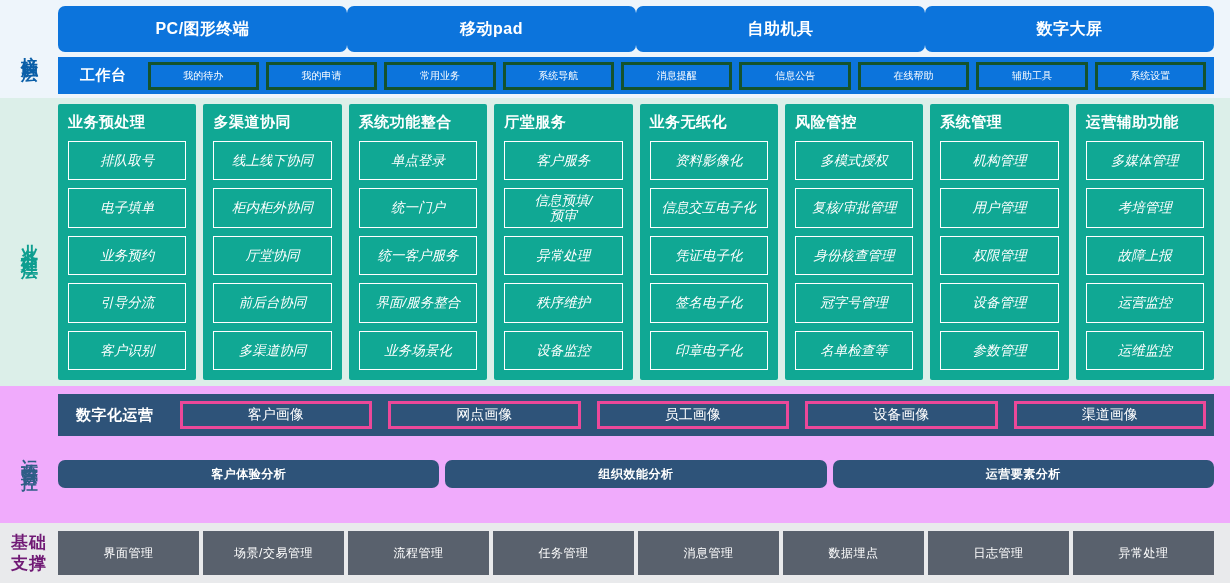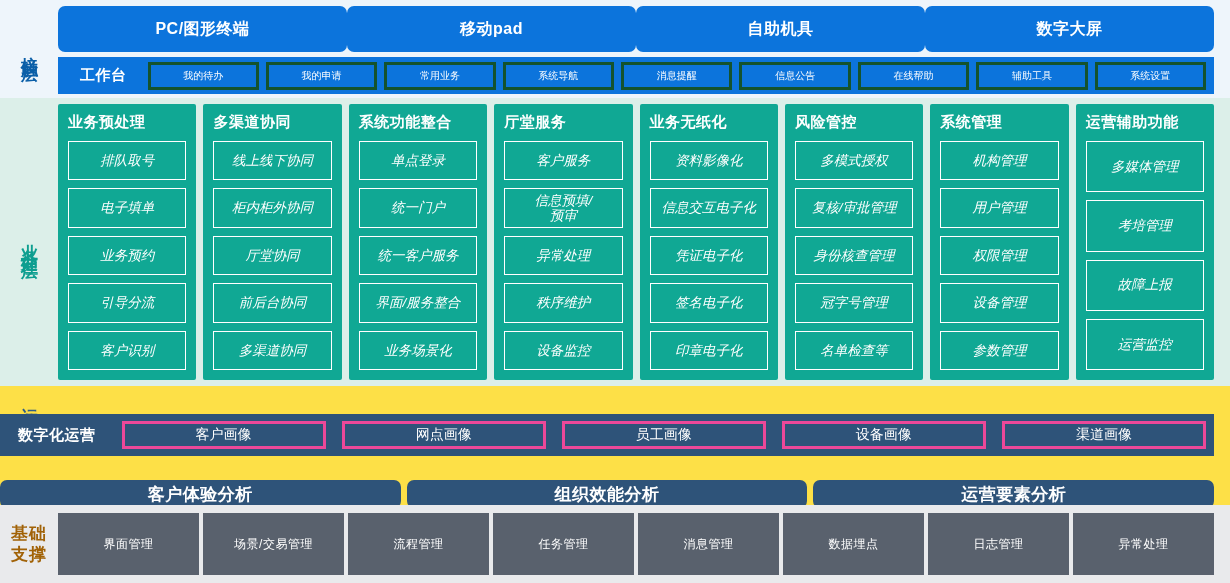--- a/index.html
+++ b/index.html
@@ -165,24 +165,23 @@
     align-items: center;
     justify-content: center;
     text-align: center;
     line-height: 1.15;
     white-space: pre-line;
     padding: 0 2px;
   }
 
   
   #band-ops {
-    background: #fde047;
-    height: 119px;
+    background: #f0abfc;
+    height: 137px;
     padding: 8px 0;
-    flex-direction: column;
   }
   #band-ops .band-label { color: #2f5e86; }
 
   .ops-row1 {
     margin-right: 16px;
     background: #2e5379;
     height: 42px;
     display: flex;
     align-items: center;
     padding: 0 8px;
@@ -213,37 +212,37 @@
     margin-right: 16px;
     height: 44px;
     display: flex;
     gap: 6px;
   }
   .ops-box {
     flex: 1;
     background: #2e5379;
     border-radius: 7px;
     color: #ffffff;
-    font-size: 17px;
+    font-size: 12px;
     font-weight: bold;
     display: flex;
     align-items: center;
     justify-content: center;
     letter-spacing: 0.5px;
     margin-top: 16px;
   }
 
   
   #band-base {
     background: #e9eaec;
     height: 68px;
     padding: 8px 0;
     flex: 1;
   }
-  #band-base .band-label { color: #a16207; font-family: Liberation Serif, serif; }
+  #band-base .band-label { color: #701a75; font-family: Liberation Serif, serif; }
 
   .base-row {
     margin-right: 16px;
     height: 100%;
     display: flex;
     gap: 4px;
   }
   .base-box {
     flex: 1;
     background: #59616d;
@@ -375,20 +374,21 @@
           </div>
         </div>
 
         <div class="biz-col">
           <div class="biz-col-title">运营辅助功能</div>
           <div class="biz-items">
             <div class="biz-item">多媒体管理</div>
             <div class="biz-item">考培管理</div>
             <div class="biz-item">故障上报</div>
             <div class="biz-item">运营监控</div>
+            <div class="biz-item">运维监控</div>
           </div>
         </div>
 
       </div>
     </div>
   </section>
 
   <section class="band" id="band-ops">
     <div class="band-label">
       <span class="vtext">运营管控</span>

